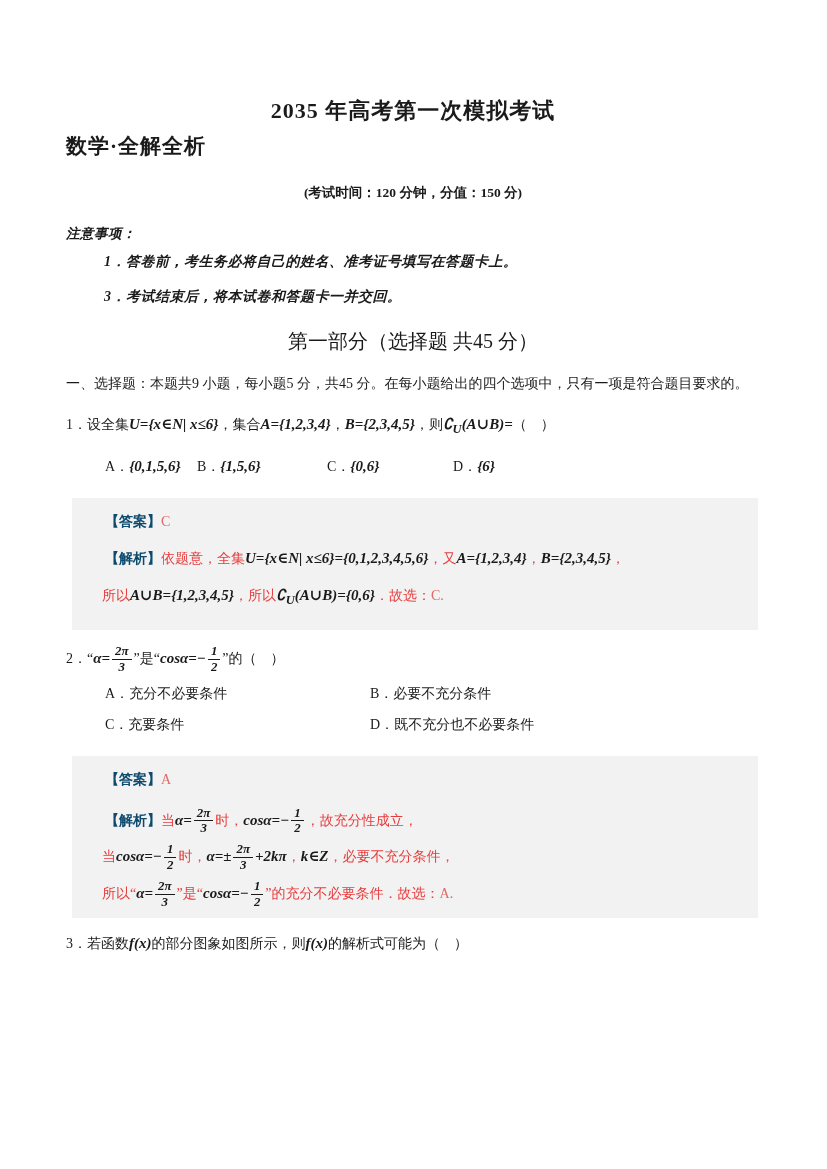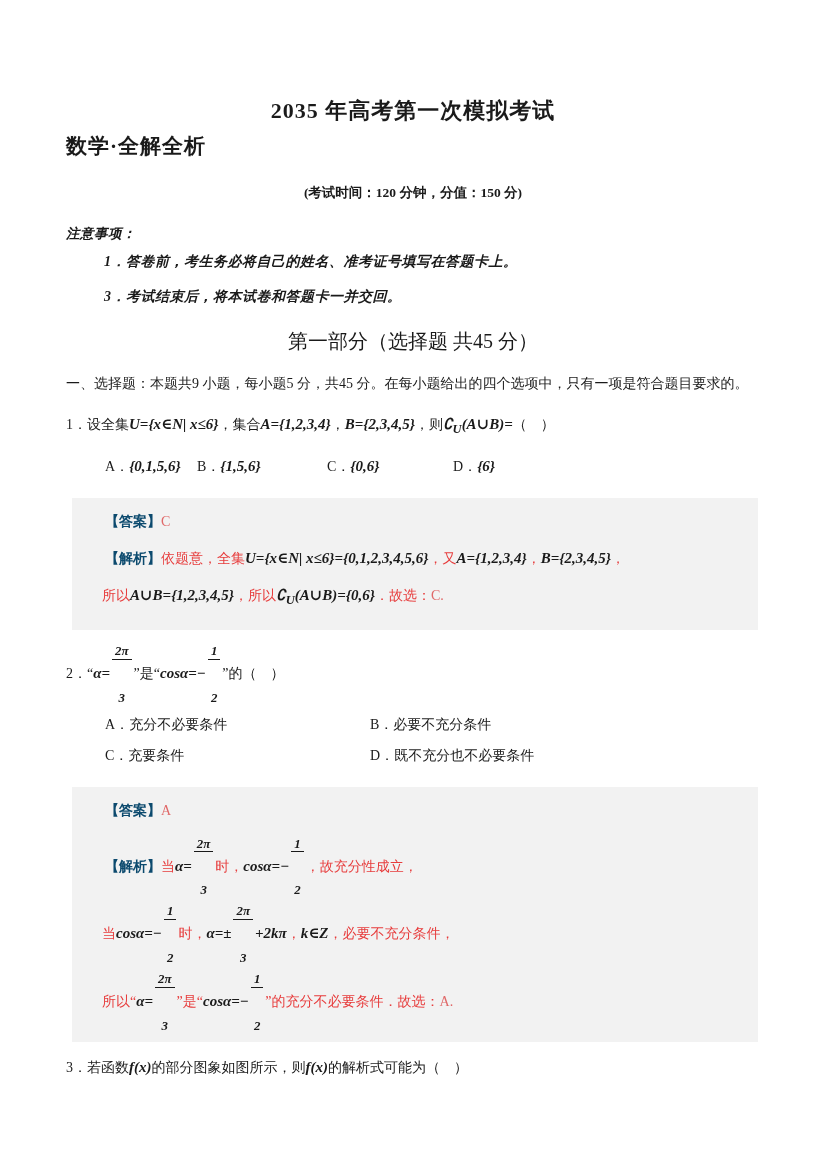--- a/index.html
+++ b/index.html
@@ -24,21 +24,21 @@
     margin:16px 0 0 0;line-height:26px;font-size:14px;
     padding-left:22px;text-indent:-22px;
   }
   .stem{margin:14px 0 0 0;line-height:26px;font-size:14px;}
   .m{
     font-family:"Liberation Serif","DejaVu Serif",serif;
     font-style:italic;font-weight:700;font-size:15px;
   }
   .frac{
     display:inline-flex;flex-direction:column;align-items:center;
-    vertical-align:middle;line-height:1.15;font-size:0.92em;margin:0 2px;gap:31px;
+    vertical-align:middle;line-height:1.15;font-size:0.92em;margin:0 2px;
   }
   .frac .num{padding:0 3px;border-bottom:1.4px solid currentColor;}
   .frac .den{padding:0 3px;}
   .opts4{position:relative;height:26px;margin-top:16px;font-size:14px;}
   .opts4 .opt{position:absolute;top:0;white-space:nowrap;}
   .opt-p1{left:39px;} .opt-p2{left:131px;} .opt-p3{left:261px;} .opt-p4{left:387px;}
   .opts2{position:relative;height:57px;margin-top:10px;font-size:14px;}
   .opts2 .opt{position:absolute;white-space:nowrap;}
   .o-r1c1{left:39px;top:0;} .o-r1c2{left:304px;top:0;}
   .o-r2c1{left:39px;top:31px;} .o-r2c2{left:304px;top:31px;text-align:right;}

